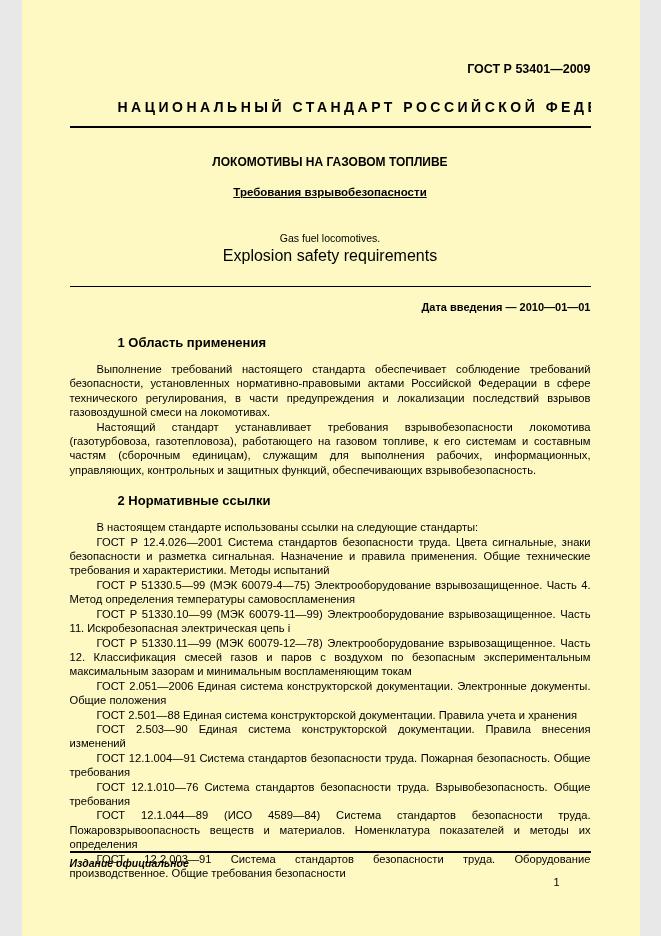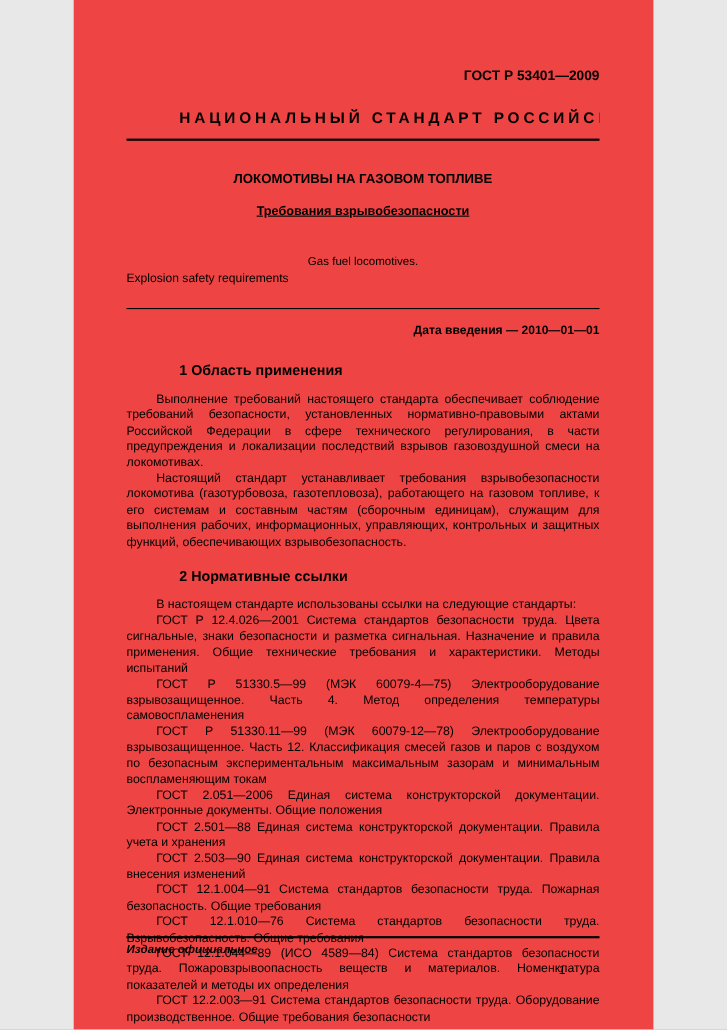--- a/index.html
+++ b/index.html
@@ -1,21 +1,21 @@
 <!DOCTYPE html>
 <html><head>
 <meta charset="utf-8">
 <style>
   html, body { margin: 0; padding: 0; background: #e8e8e8; }
   .page {
     position: relative;
-    width: 527px;
+    width: 618px;
     height: 936px;
     margin: 0 auto;
-    background: #ef4444;
+    background: #fef9c3;
     box-sizing: border-box;
     padding: 62px 49px 0 48px;
     overflow: hidden;
     font-family: "Liberation Sans", sans-serif;
     color: #000;
   }
   .doc-number {
     text-align: right;
     font-weight: bold;
     font-size: 12.5px;
@@ -29,21 +29,21 @@
     text-align: justify;
     text-align-last: justify;
     overflow: hidden;
     padding-left: 48px;
   }
   .rule-top { margin-top: 11px; border-top: 2px solid #000; }
   .rule-mid { margin-top: 21px; border-top: 1px solid #000; }
   .title-ru { margin-top: 27px; text-align: center; font-weight: bold; font-size: 12px; }
   .subtitle-ru { margin-top: 17px; text-align: center; font-weight: bold; font-size: 11.5px; text-decoration: underline; }
   .title-en { margin-top: 34px; text-align: center; font-size: 10.5px; }
-  .subtitle-en { margin-top: 3px; text-align: left; font-size: 11px; }
+  .subtitle-en { margin-top: 3px; text-align: center; font-size: 16px; }
   .date-line { margin-top: 14px; text-align: right; font-weight: bold; font-size: 11px; }
   .sec-heading {
     margin: 22px 0 12px 48px;
     font-weight: bold;
     font-size: 13px;
   }
   .sec-heading.second { margin-top: 16px; }
   .para {
     margin: 0;
     font-size: 11.2px;
@@ -94,20 +94,21 @@
   <div class="sec-heading">1 Область применения</div>
 
   <p class="para">Выполнение требований настоящего стандарта обеспечивает соблюдение требований безопасности, установленных нормативно-правовыми актами Российской Федерации в сфере технического регулирования, в части предупреждения и локализации последствий взрывов газовоздушной смеси на локомотивах.</p>
   <p class="para">Настоящий стандарт устанавливает требования взрывобезопасности локомотива (газотурбовоза, газотепловоза), работающего на газовом топливе, к его системам и составным частям (сборочным единицам), служащим для выполнения рабочих, информационных, управляющих, контрольных и защитных функций, обеспечивающих взрывобезопасность.</p>
 
   <div class="sec-heading second">2 Нормативные ссылки</div>
 
   <p class="para">В настоящем стандарте использованы ссылки на следующие стандарты:</p>
   <p class="para">ГОСТ Р 12.4.026—2001 Система стандартов безопасности труда. Цвета сигнальные, знаки безопасности и разметка сигнальная. Назначение и правила применения. Общие технические требования и характеристики. Методы испытаний</p>
   <p class="para">ГОСТ Р 51330.5—99 (МЭК 60079-4—75) Электрооборудование взрывозащищенное. Часть 4. Метод определения температуры самовоспламенения</p>
+  <p class="para">ГОСТ Р 51330.10—99 (МЭК 60079-11—99) Электрооборудование взрывозащищенное. Часть 11. Искробезопасная электрическая цепь i</p>
   <p class="para">ГОСТ Р 51330.11—99 (МЭК 60079-12—78) Электрооборудование взрывозащищенное. Часть 12. Классификация смесей газов и паров с воздухом по безопасным экспериментальным максимальным зазорам и минимальным воспламеняющим токам</p>
   <p class="para">ГОСТ 2.051—2006 Единая система конструкторской документации. Электронные документы. Общие положения</p>
   <p class="para">ГОСТ 2.501—88 Единая система конструкторской документации. Правила учета и хранения</p>
   <p class="para">ГОСТ 2.503—90 Единая система конструкторской документации. Правила внесения изменений</p>
   <p class="para">ГОСТ 12.1.004—91 Система стандартов безопасности труда. Пожарная безопасность. Общие требования</p>
   <p class="para">ГОСТ 12.1.010—76 Система стандартов безопасности труда. Взрывобезопасность. Общие требования</p>
   <p class="para">ГОСТ 12.1.044—89 (ИСО 4589—84) Система стандартов безопасности труда. Пожаровзрывоопасность веществ и материалов. Номенклатура показателей и методы их определения</p>
   <p class="para">ГОСТ 12.2.003—91 Система стандартов безопасности труда. Оборудование производственное. Общие требования безопасности</p>
 
   <div class="footer">

